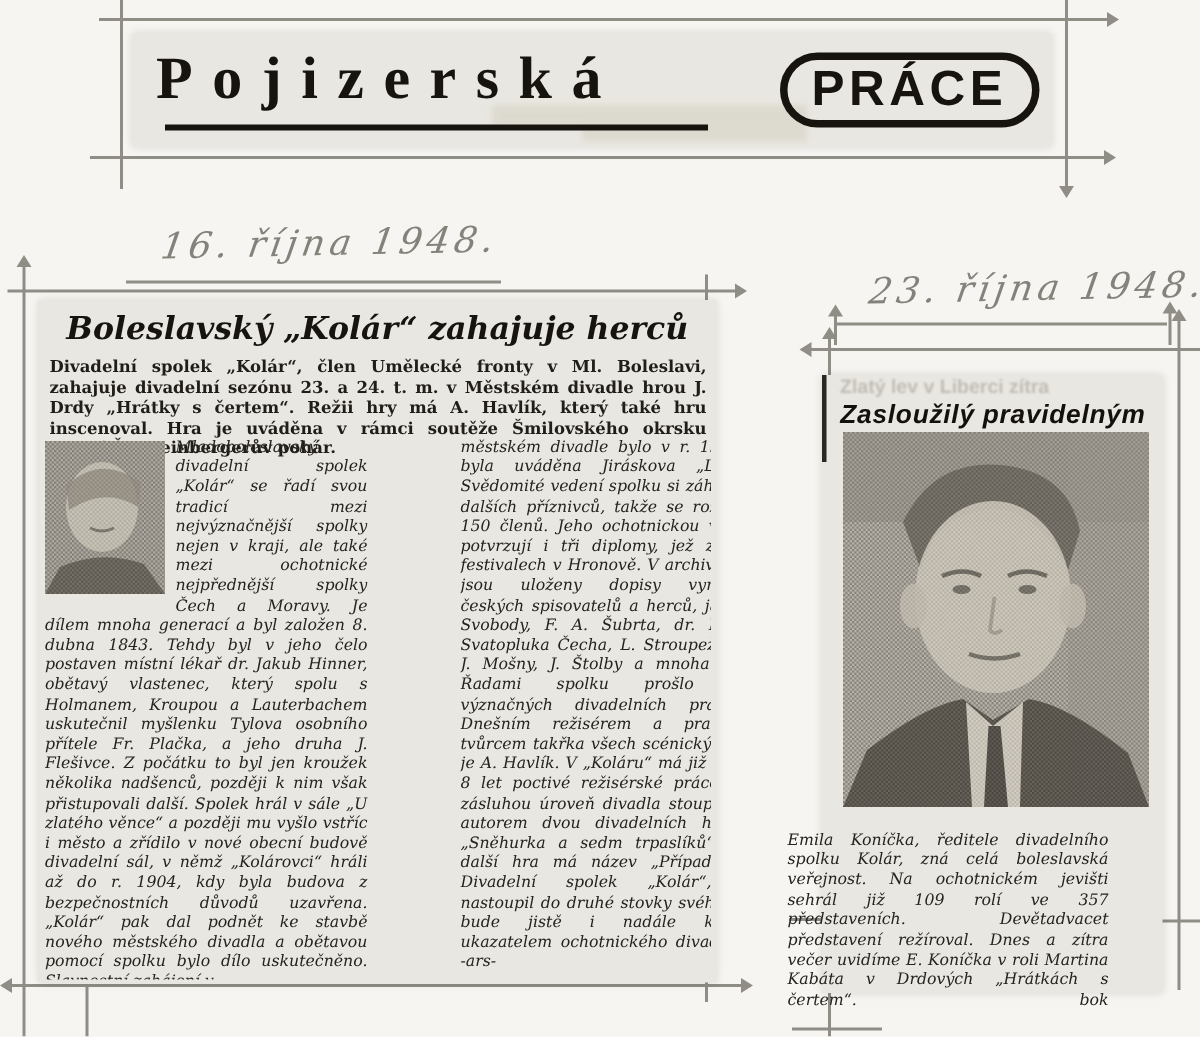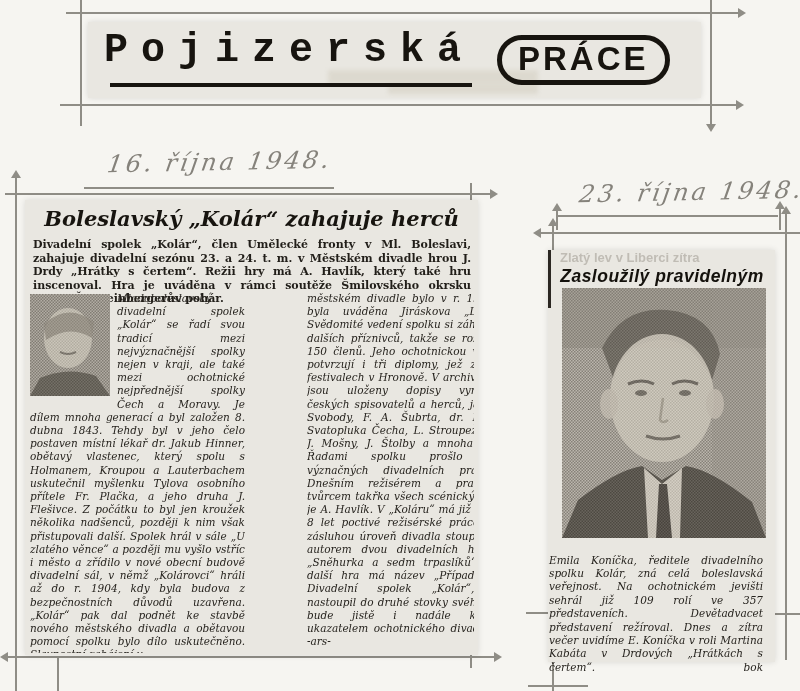--- a/index.html
+++ b/index.html
@@ -16,25 +16,25 @@
   .arr.right{border-left:8px solid #8f8d86;border-right:0;}
   .arr.left{border-right:8px solid #8f8d86;border-left:0;}
   .arr.up{border-bottom:8px solid #8f8d86;border-top:0;}
   .arr.down{border-top:8px solid #8f8d86;border-bottom:0;}
   
   .clip{position:absolute;background:#e9e7e1;box-shadow:0 0 6px rgba(0,0,0,.12);}
   
   .masthead-title{
     position:absolute;left:104px;top:28px;
     font-weight:bold;font-size:40px;letter-spacing:13px;color:#17140f;
-    font-family:Liberation Mono, monospace;white-space:nowrap;
+    font-family:Liberation Serif, serif;white-space:nowrap;
   }
   .masthead-underline{position:absolute;left:110px;top:83px;width:362px;height:4px;background:#17140f;}
   .prace-badge{
-    position:absolute;left:497px;top:35px;
+    position:absolute;left:520px;top:35px;
     border:5px solid #17140f;border-radius:26px;
     padding:0px 16px 2px 16px;
     font-weight:bold;font-size:33px;letter-spacing:3px;color:#17140f;
     font-family:"Liberation Sans",sans-serif;
   }
   .ghost-smudge{position:absolute;background:#b9b29c;opacity:.25;filter:blur(2px);}
   
   .handwriting{
     position:absolute;color:#85827b;
     font-family:"DejaVu Serif",serif;font-style:italic;
@@ -66,21 +66,21 @@
     filter:blur(.6px);white-space:nowrap;overflow:hidden;
     font-family:"Liberation Sans",sans-serif;
   }
   .profile-title{
     position:absolute;left:551px;top:266px;width:222px;text-align:center;
     font-weight:bold;font-style:italic;font-size:17.5px;color:#14110c;
     font-family:"Liberation Sans",sans-serif;letter-spacing:.5px;
   }
   .photo-large{position:absolute;left:562px;top:288px;width:204px;height:250px;}
   .caption{
-    position:absolute;left:549px;top:543px;width:214px;
+    position:absolute;left:525px;top:543px;width:214px;
     font-style:italic;font-size:10.5px;line-height:13.4px;color:#26231e;
     text-align:justify;
   }
   .caption .sign{float:right;}
   .dark-edge{position:absolute;left:548px;top:250px;width:3px;height:58px;background:#2b2722;}
 </style>
 </head>
 <body>
 
 <div class="pline h" style="left:66px;top:12px;width:674px;"></div>

